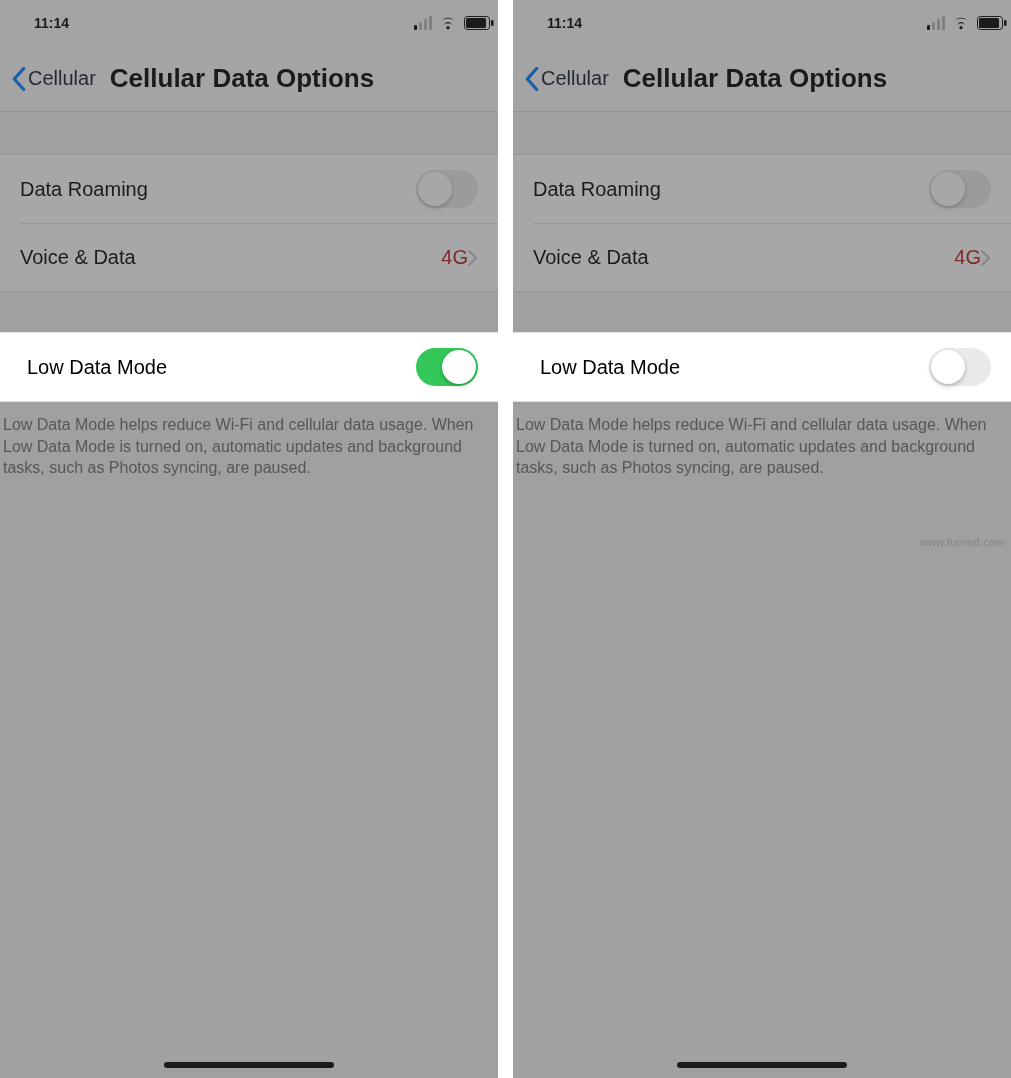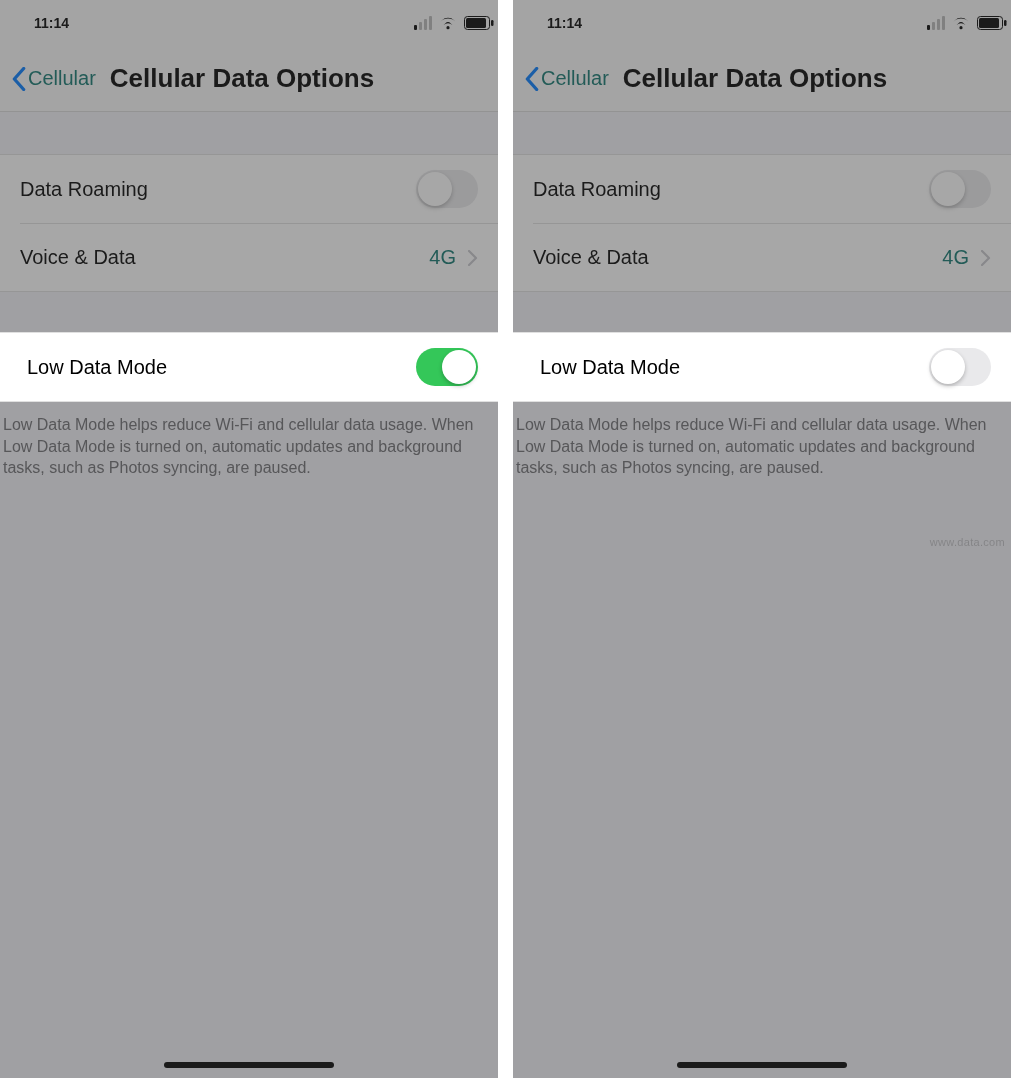--- a/index.html
+++ b/index.html
@@ -46,21 +46,21 @@
       display: flex;
       align-items: center;
       padding: 0 12px;
       background: #f9f9f9;
       border-bottom: 1px solid rgba(0,0,0,0.12);
       position: relative;
     }
     .back-button {
       display: flex;
       align-items: center;
-      color: #0f766e;
+      color: #0f172a;
       font-size: 20px;
       cursor: pointer;
       gap: 2px;
     }
     .chevron-left {
       width: 14px; height: 24px;
       display: inline-block;
     }
     .nav-title {
       font-size: 26px;
@@ -77,21 +77,21 @@
     .row {
       display: flex;
       align-items: center;
       justify-content: space-between;
       padding: 0 20px;
       height: 68px;
       font-size: 20px;
       color: #000;
     }
     .row + .row { border-top: 1px solid rgba(0,0,0,0.12); margin-left: 20px; padding-left: 0; }
-    .row-right { display: flex; align-items: center; gap: 12px; color: #0f766e; font-size: 20px; }
+    .row-right { display: flex; align-items: center; gap: 0; color: #b91c1c; font-size: 20px; }
     .chevron-right { color: #c7c7cc; }
     .toggle {
       width: 62px; height: 38px; border-radius: 19px; position: relative; cursor: pointer;
     }
     .toggle-knob {
       width: 34px; height: 34px; border-radius: 50%; background: #fff;
       position: absolute; top: 2px; box-shadow: 0 2px 4px rgba(0,0,0,0.25);
     }
     .toggle.off { background: #e9e9eb; }
     .toggle.off .toggle-knob { left: 2px; }
@@ -263,13 +263,13 @@
           <div class="toggle-knob"></div>
         </div>
     </div>
   </div>
 
   <div class="footer-text">Low Data Mode helps reduce Wi-Fi and cellular data usage. When Low Data Mode is turned on, automatic updates and background tasks, such as Photos syncing, are paused.</div>
 
   <div class="home-indicator"></div>
 </div>
 
-<div class="watermark">www.data.com</div>
+<div class="watermark">www.turned.com</div>
 
 </body></html>

